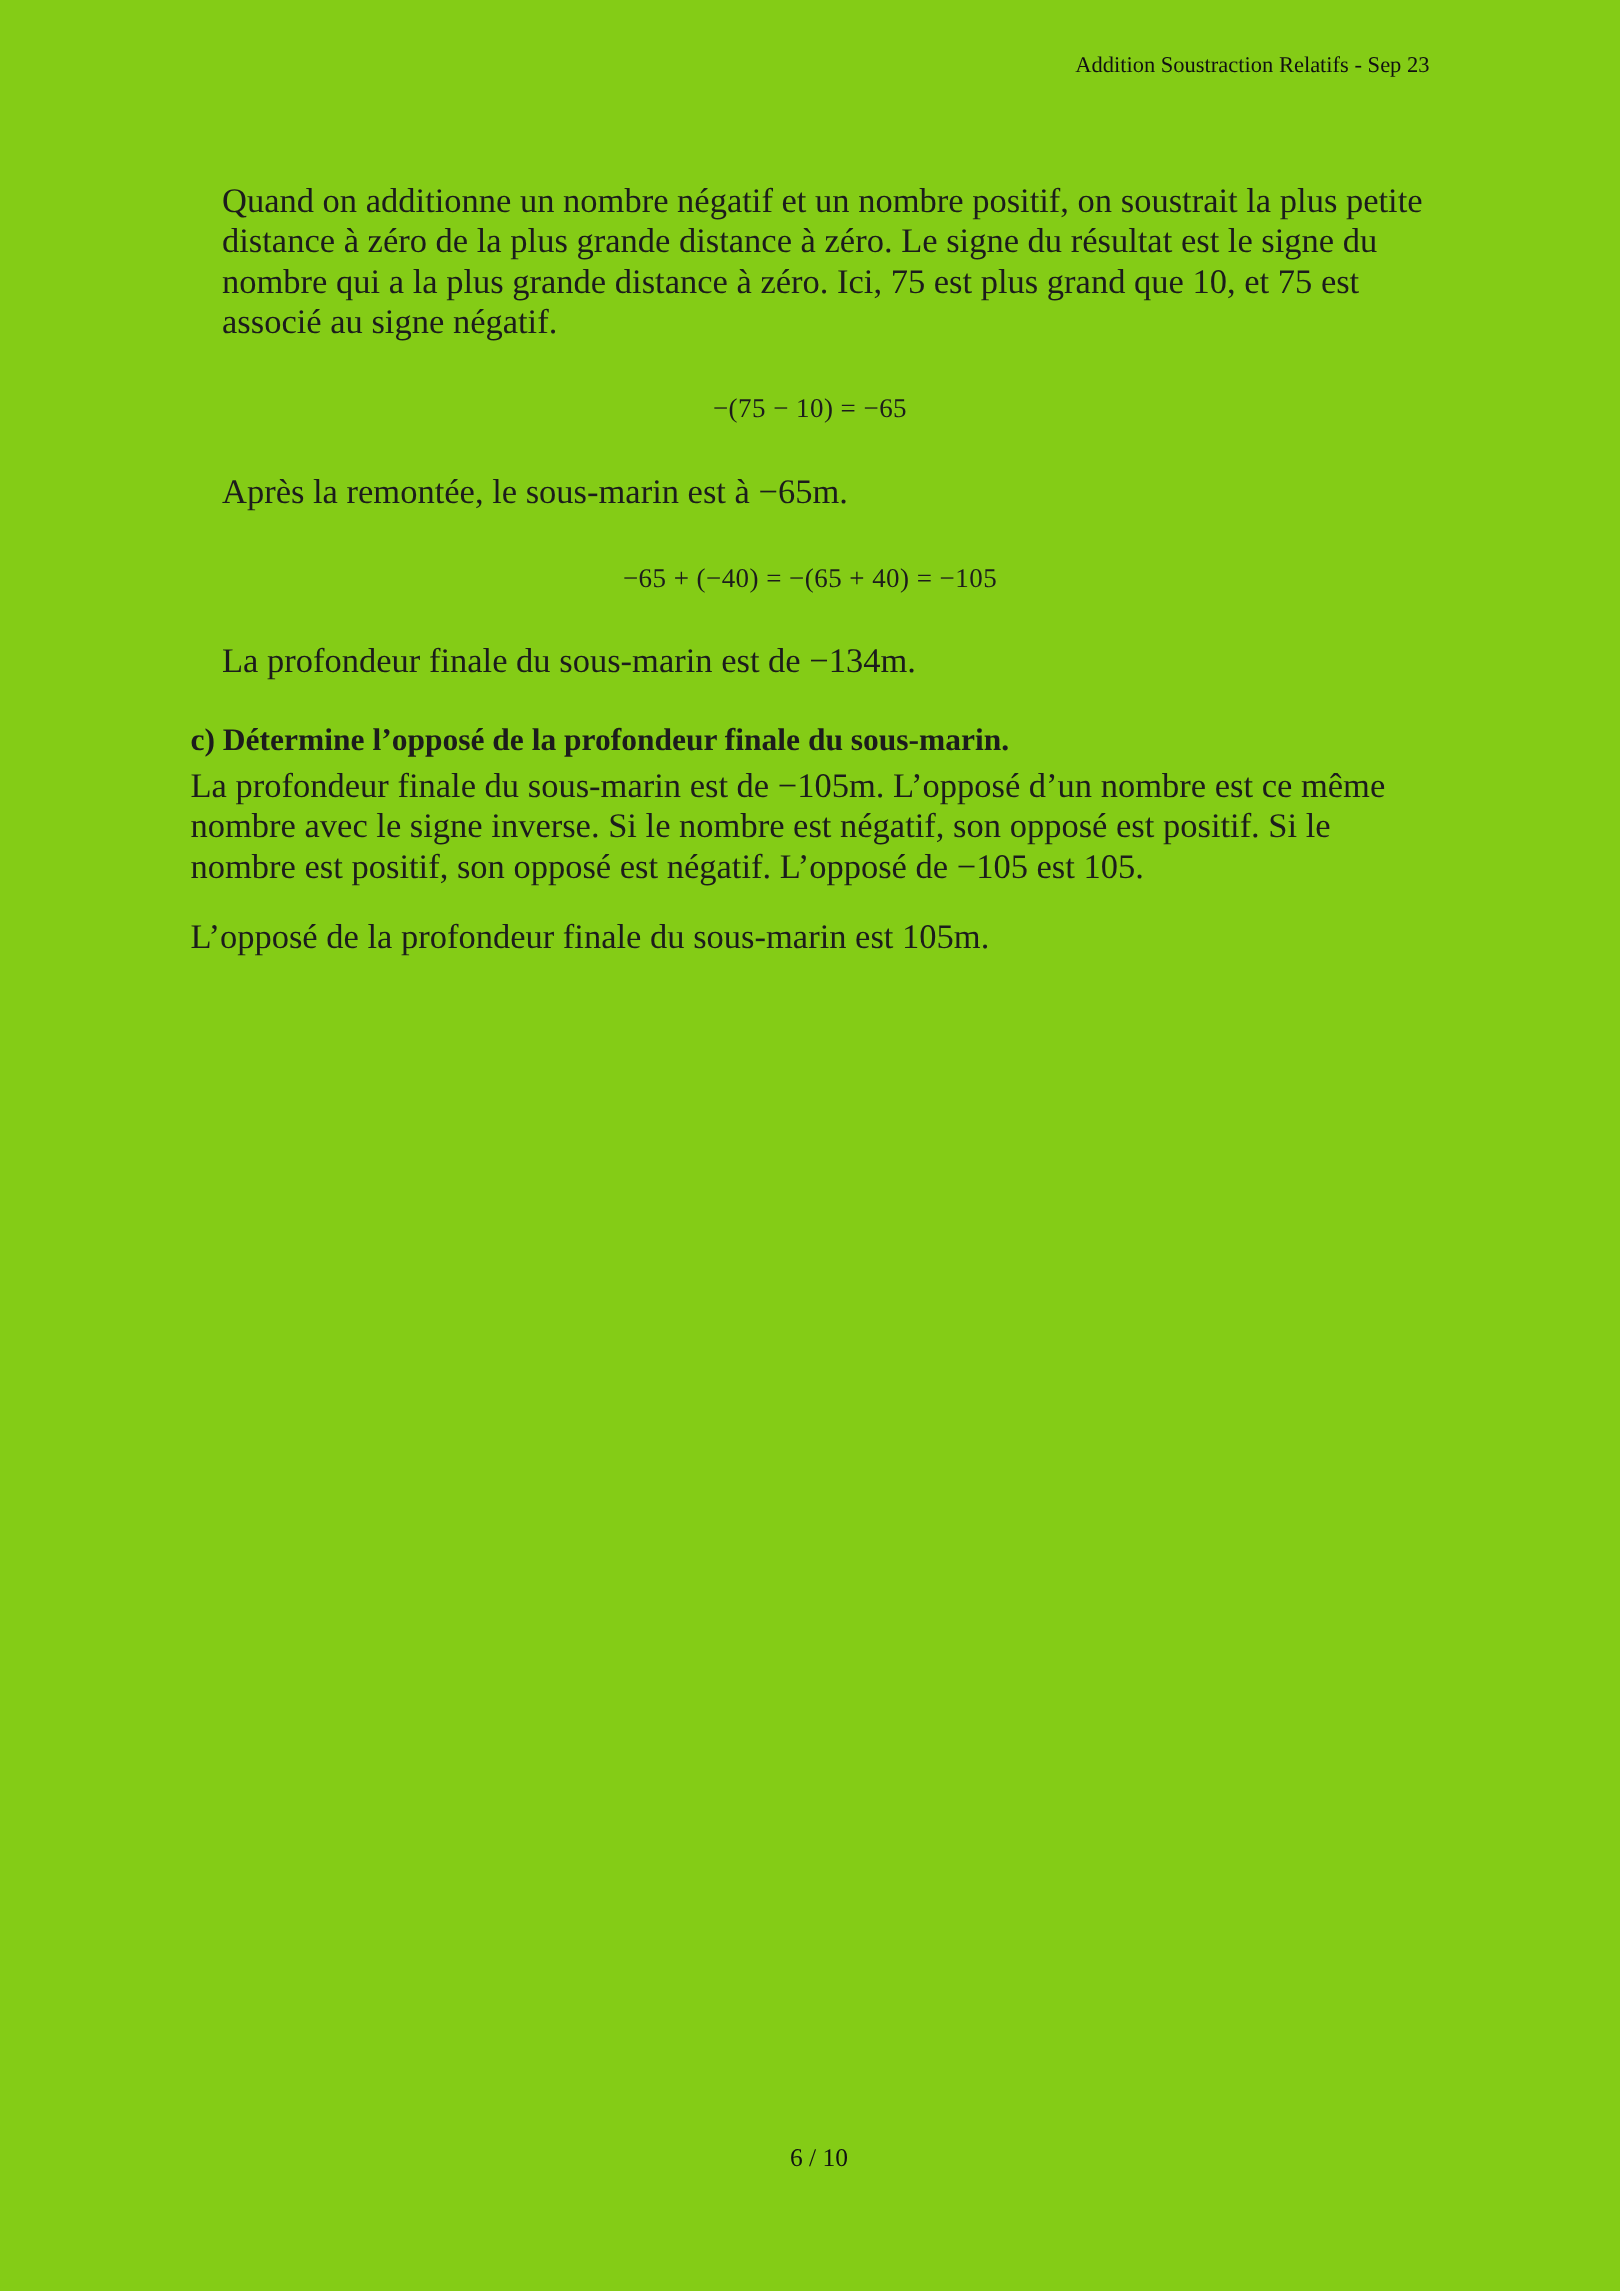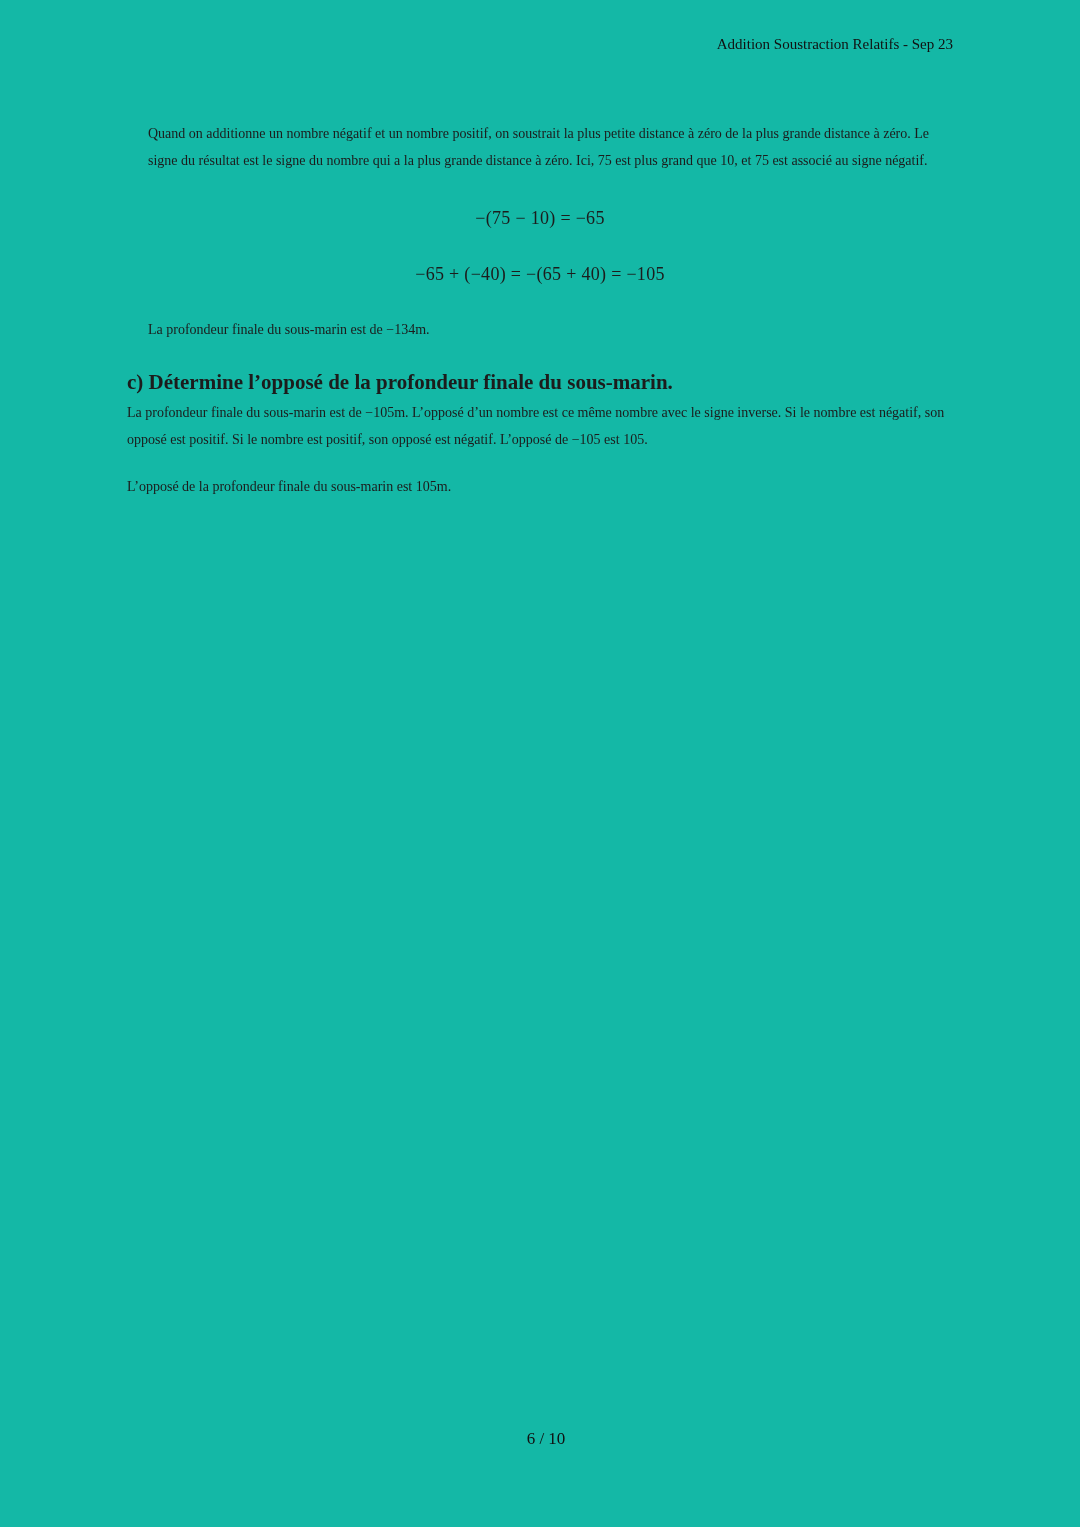--- a/index.html
+++ b/index.html
@@ -5,41 +5,41 @@
   html, body {
     margin: 0;
     padding: 0;
     background: #ffffff;
   }
   .page {
     position: relative;
     width: 1080px;
     height: 1527px;
     margin: 0 auto;
-    background: #14b8a6;
+    background: #84cc16;
     font-family: "Liberation Serif", serif;
     color: #1c1c1c;
     box-sizing: border-box;
   }
   .doc-header {
     position: absolute;
     top: 36px;
     right: 127px;
     font-size: 15px;
     color: #111111;
   }
   .content {
     position: absolute;
     top: 120px;
     left: 127px;
     right: 127px;
   }
   .para {
     margin: 0;
-    font-size: 14px;
+    font-size: 23px;
     line-height: 27px;
     text-align: left;
   }
   .indent {
     margin-left: 21px;
   }
   .formula {
     margin: 32px 0 30px 0;
     font-size: 18px;
     line-height: 24px;
@@ -82,20 +82,21 @@
 <div class="page">
 
   <div class="doc-header">Addition Soustraction Relatifs - Sep 23</div>
 
   <div class="content">
 
     <p class="para indent">Quand on additionne un nombre négatif et un nombre positif, on soustrait la plus petite distance à zéro de la plus grande distance à zéro. Le signe du résultat est le signe du nombre qui a la plus grande distance à zéro. Ici, 75 est plus grand que 10, et 75 est associé au signe négatif.</p>
 
     <div class="formula">−(75 − 10) = −65</div>
 
+    <p class="para indent">Après la remontée, le sous-marin est à −65m.</p>
 
 
 
 
     <div class="formula">−65 + (−40) = −(65 + 40) = −105</div>
 
     <p class="para indent">La profondeur finale du sous-marin est de −134m.</p>
 
     <p class="heading-c">c) Détermine l’opposé de la profondeur finale du sous-marin.</p>
 

